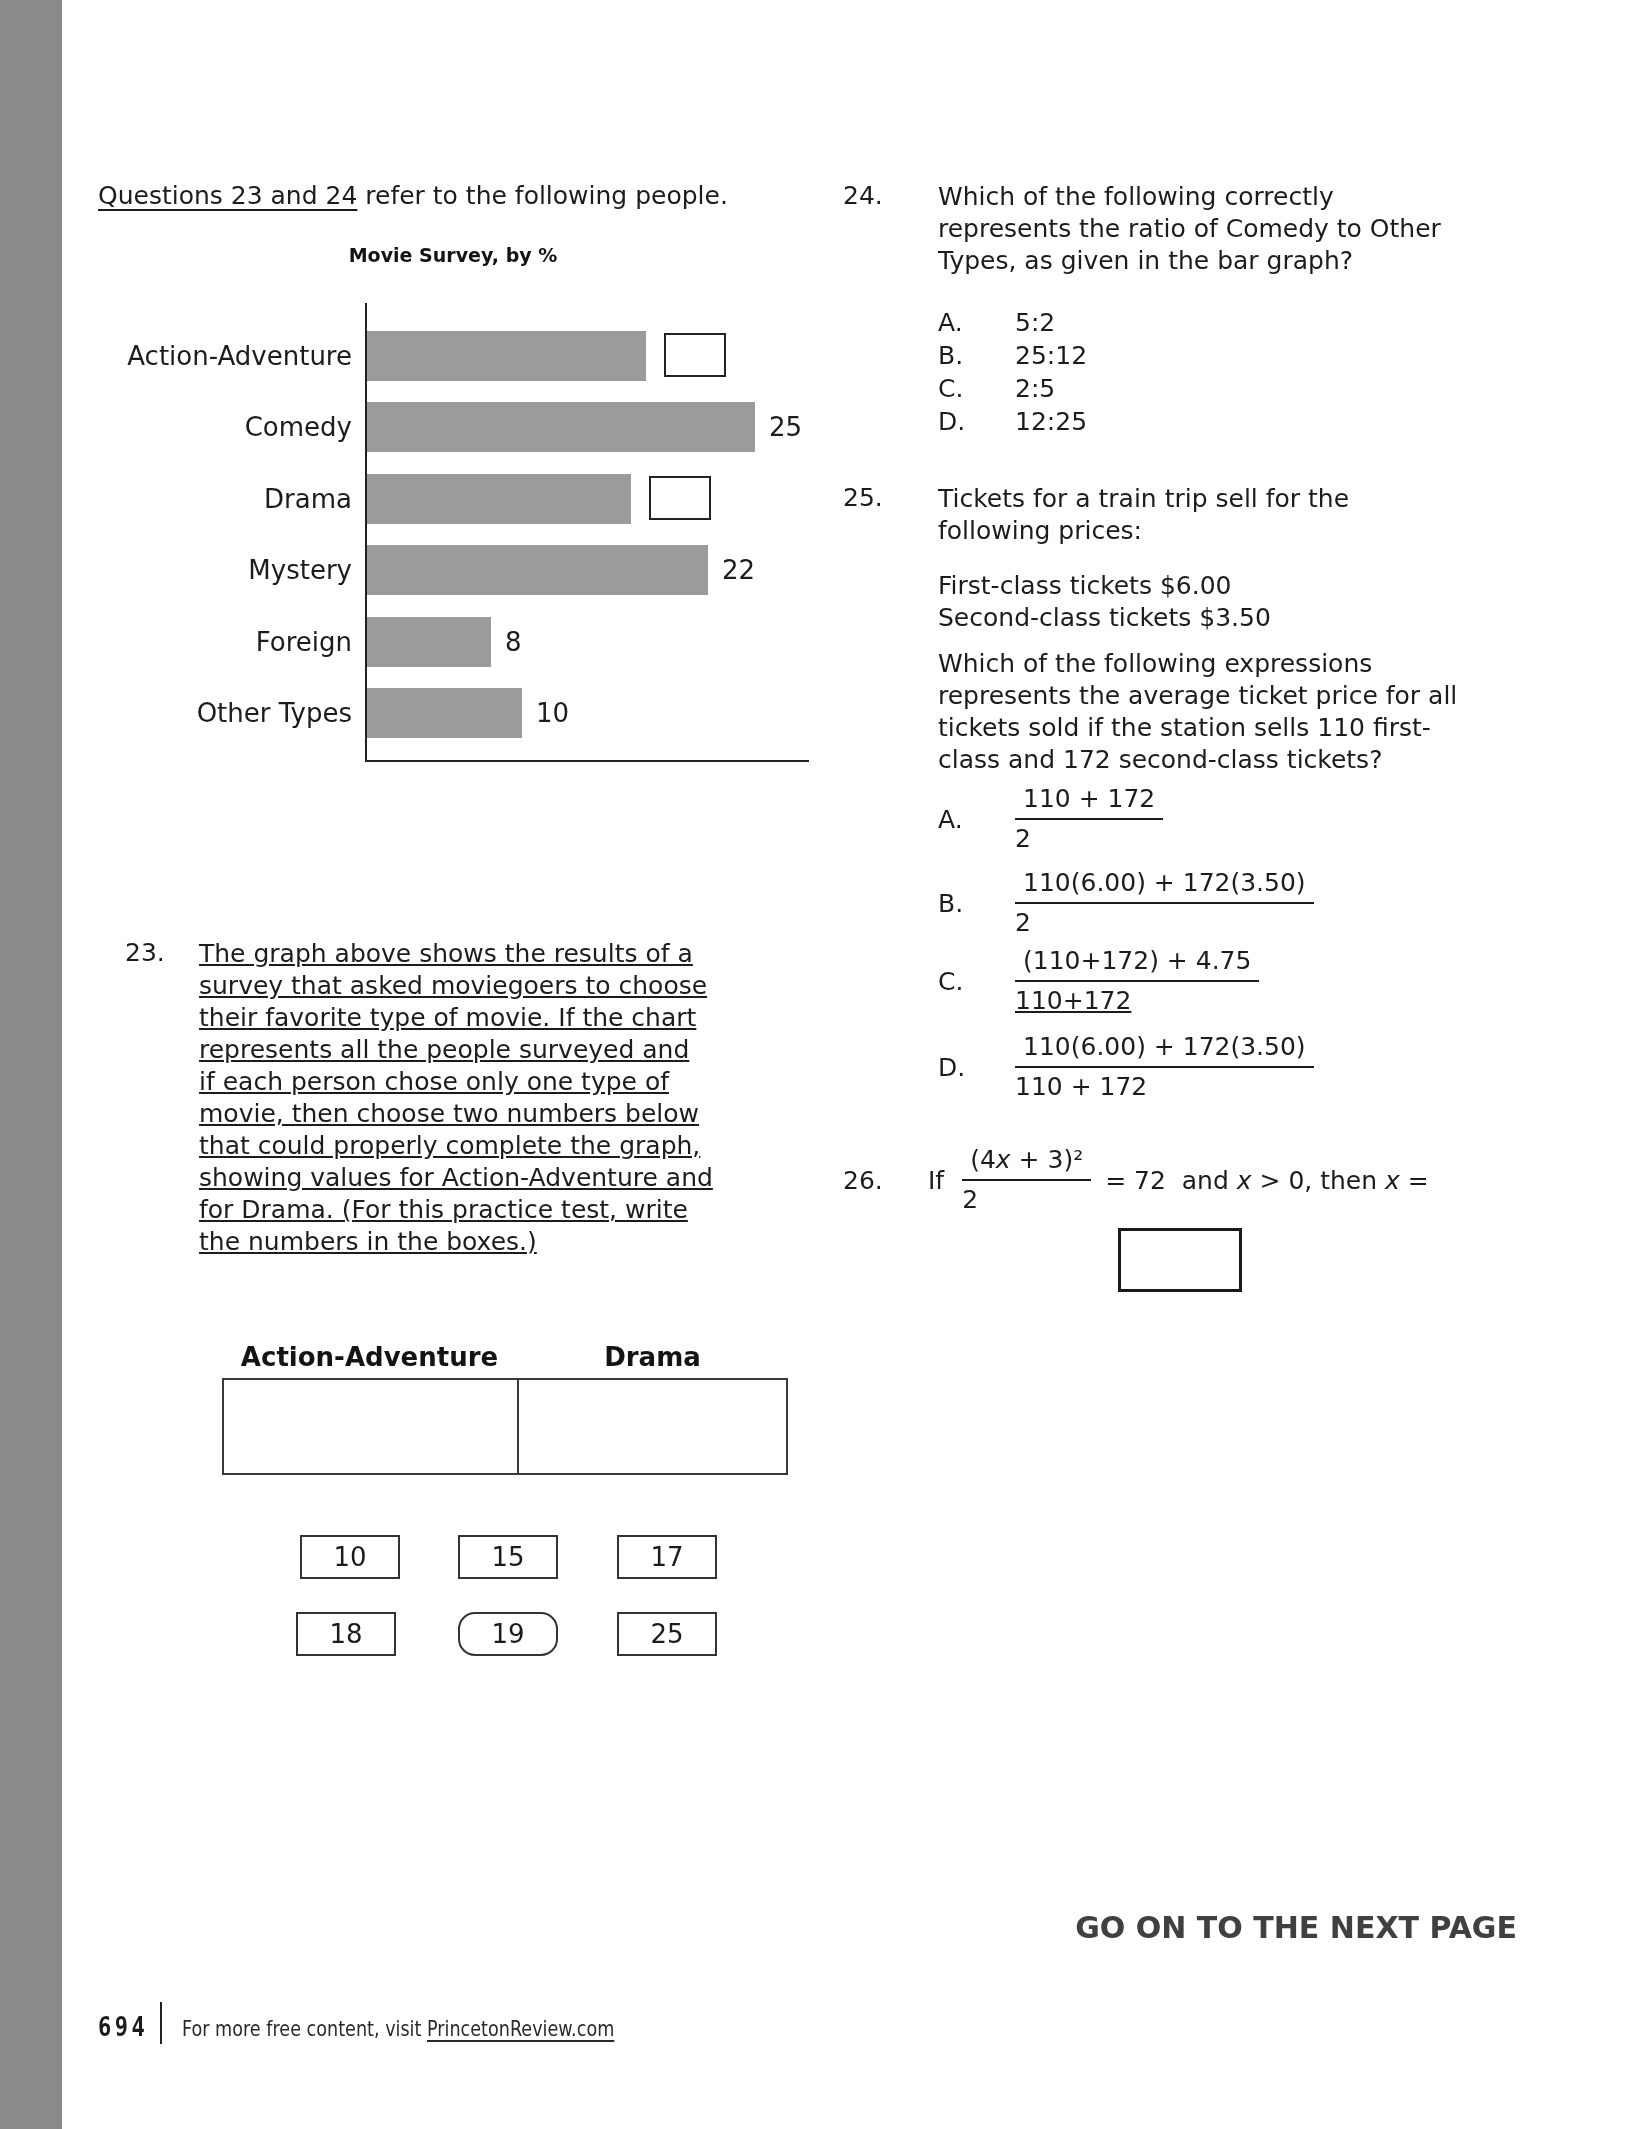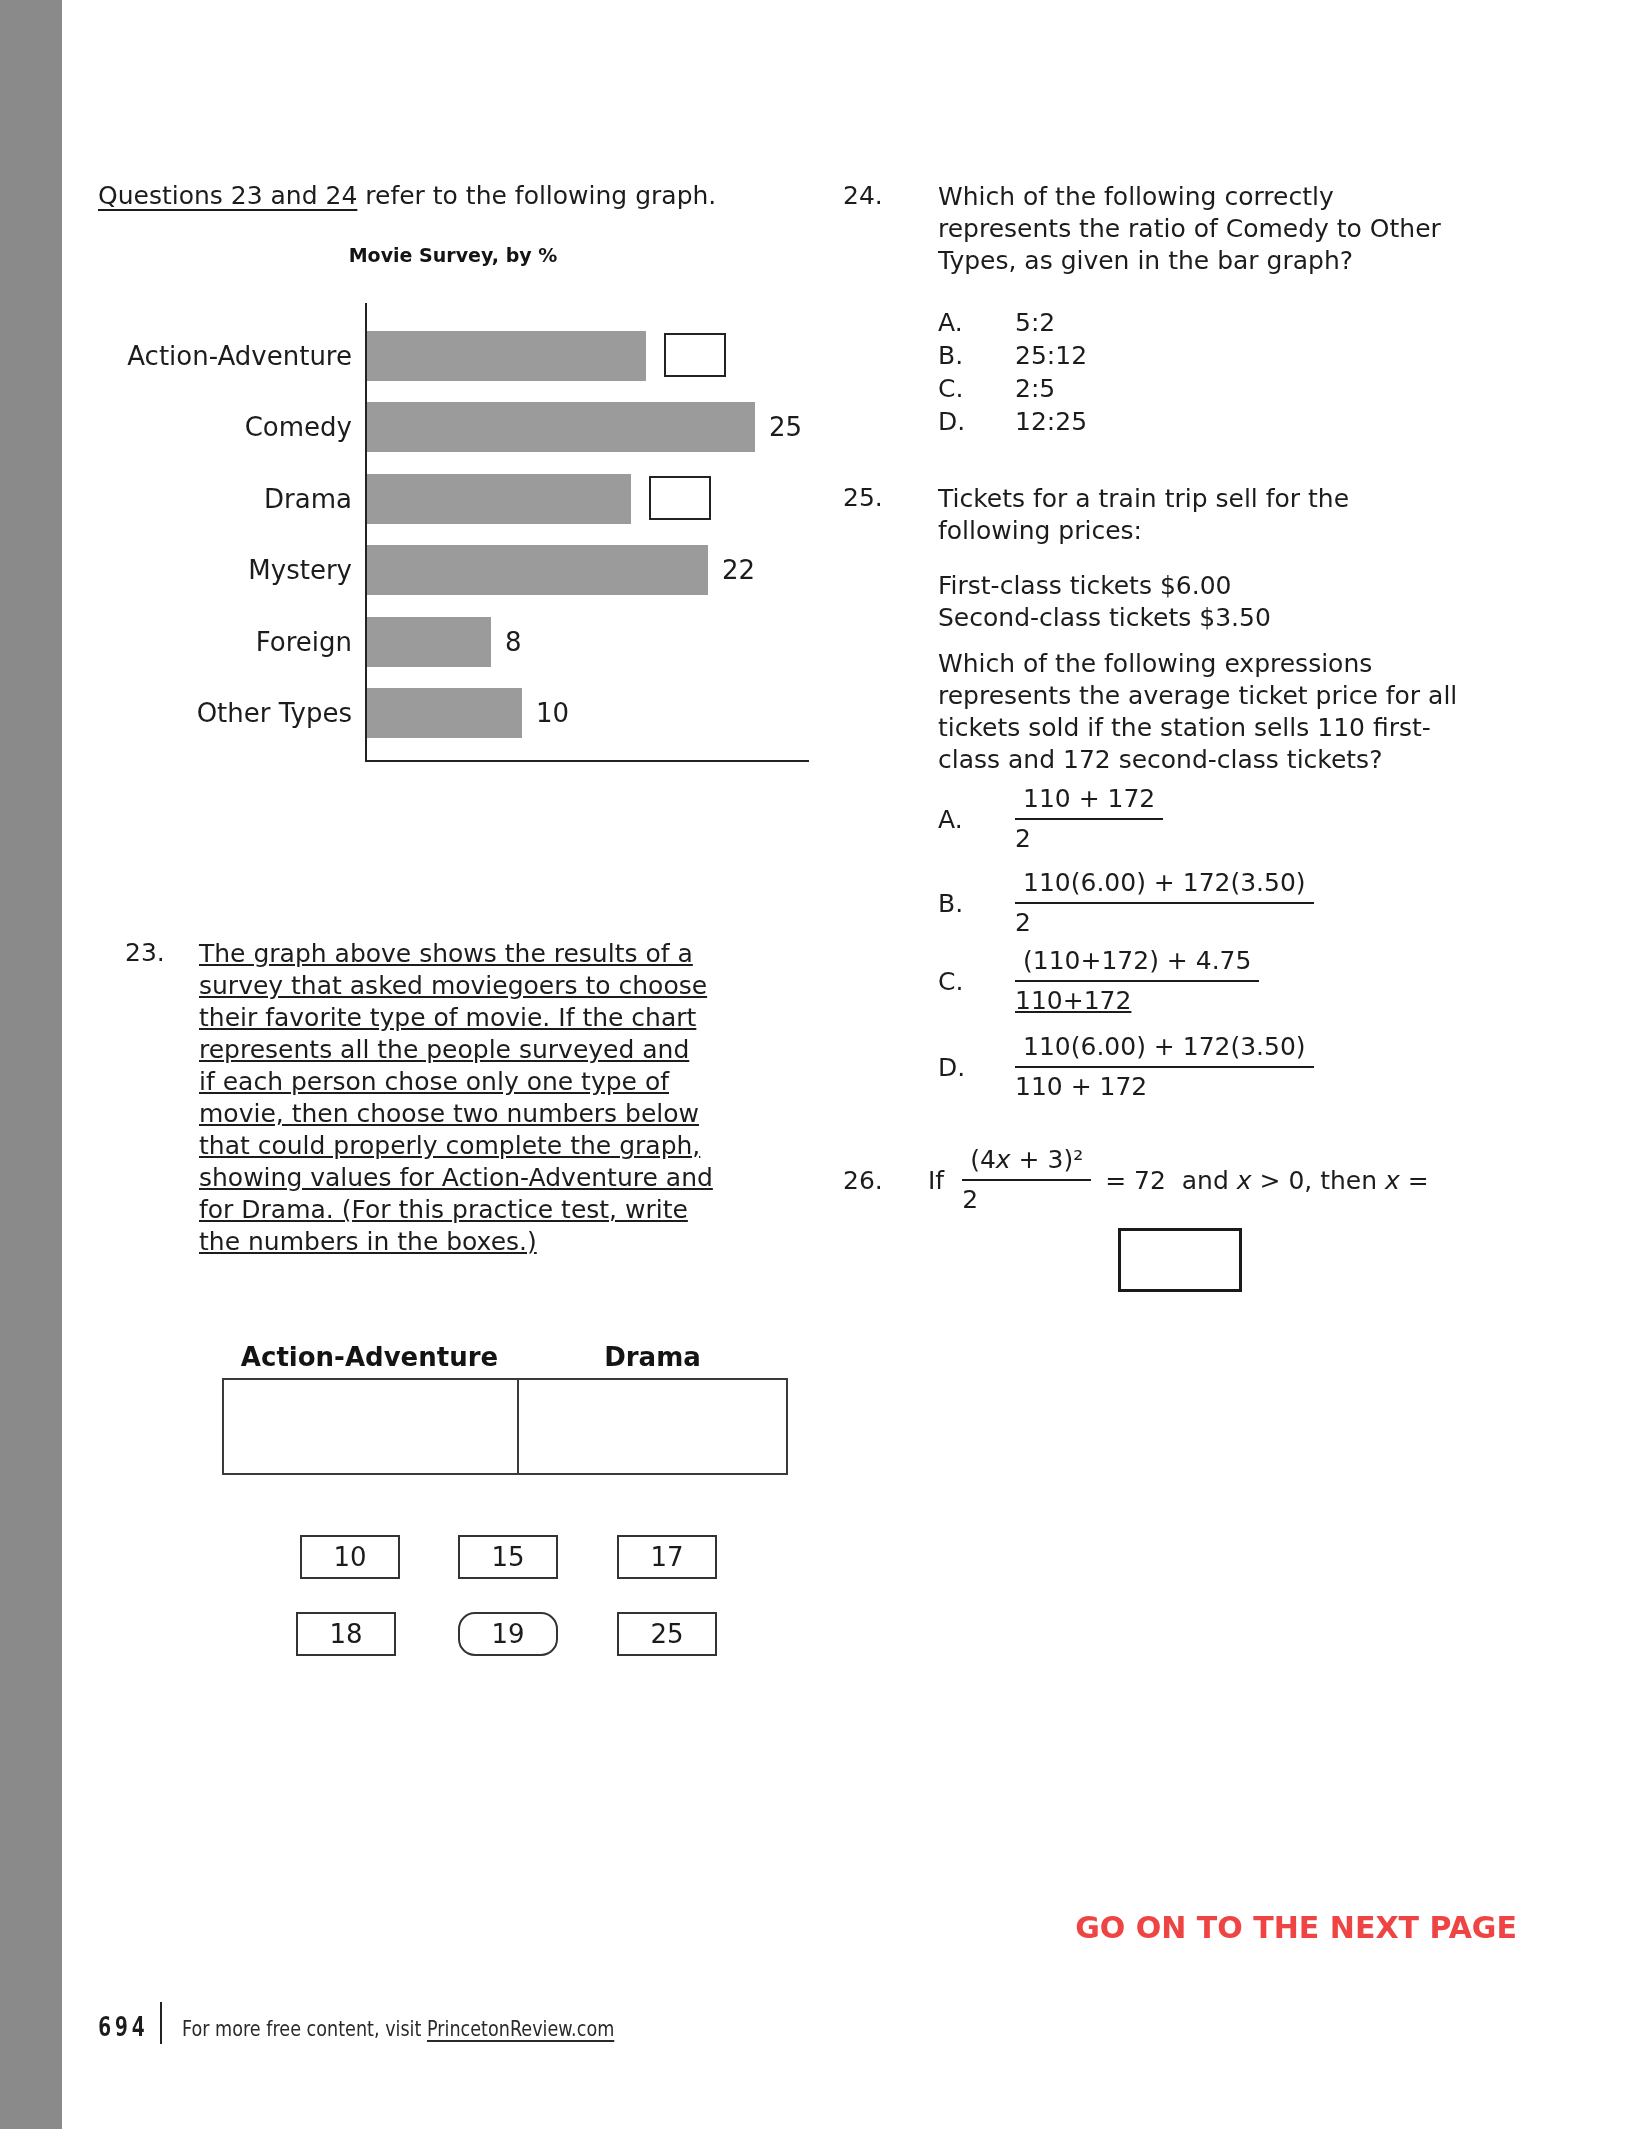--- a/index.html
+++ b/index.html
@@ -44,38 +44,38 @@
   .table-header { font-weight:bold; font-size:26px; text-align:center; color:#141414; }
   .answer-table { border:2px solid #3a3a3a; background:#fff; }
   .table-divider { background:#3a3a3a; }
   .num-box { border:2px solid #333; width:96px; height:40px; line-height:40px;
     text-align:center; font-size:26px; background:#fff; }
 
   .q26-row { display:flex; align-items:center; font-size:25px; }
   .q26-row .qn { width:85px; }
   .q26-box { border:3px solid #1a1a1a; background:#fff; }
 
-  .goon { font-weight:bold; font-size:30px; color:#ef4444;text-align:right; }
+  .goon { font-weight:bold; font-size:30px; color:#404040;text-align:right; }
 
   .footer-num { font-family:"DejaVu Sans Mono", monospace; font-weight:bold;
     font-size:26px; letter-spacing:4px; transform:scaleX(0.85); transform-origin:left center; }
   .footer-divider { width:2px; height:42px; background:#222; }
   .footer-text { font-size:22px; color:#2a2a2a; transform:scaleX(0.8); transform-origin:left center; white-space:nowrap; }
   .footer-text .link { text-decoration:underline; text-underline-offset:4px; }
 </style>
 </head>
 <body>
 
 <div class="page">
 
   <div class="abs sidebar"></div>
 
 
   <div class="abs intro">
-    <span class="ul">Questions 23 and 24</span><span class="pre"> refer to the following graph.</span>
+    <span class="ul">Questions 23 and 24</span><span class="pre"> refer to the following people.</span>
   </div>
 
   <div class="abs chart-title">Movie Survey, by %</div>
   <div id="chart-layer">
     <div class="abs vaxis"></div>
     <div class="abs haxis"></div>
   <div class="abs bar-label" style="left: 98px; top: 331px; width: 254px; height: 50px; line-height: 50px;">Action-Adventure</div>
       <div class="abs bar" style="left: 367px; top: 331px; width: 279px; height: 50px; background: rgb(155, 155, 155);"></div>
       <div class="abs blank-box" style="left: 664px; top: 333px; width: 58px; height: 40px;"></div>
       <div class="abs bar-label" style="left: 98px; top: 402px; width: 254px; height: 50px; line-height: 50px;">Comedy</div>

